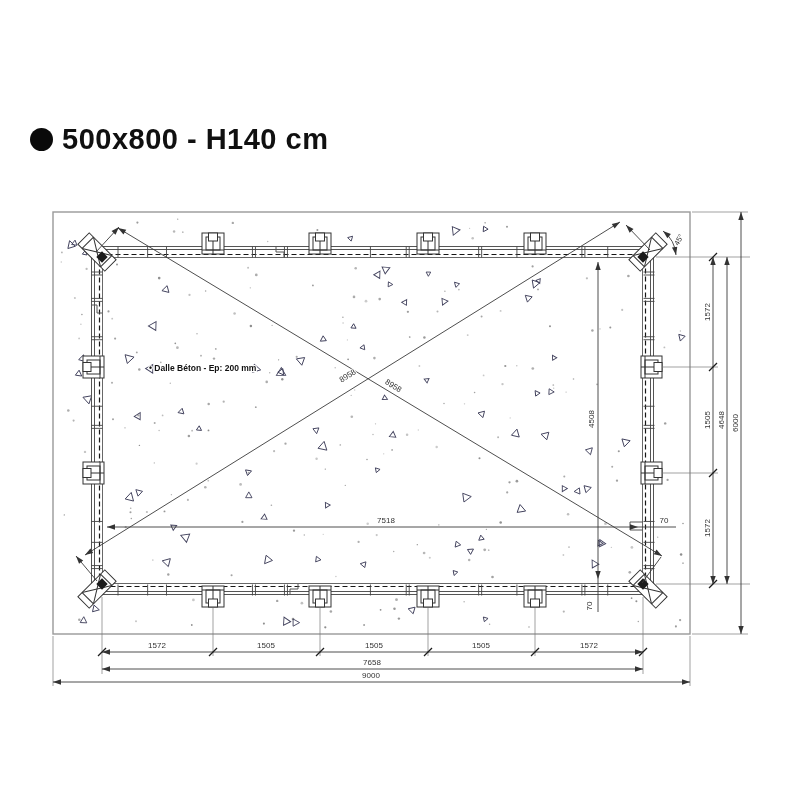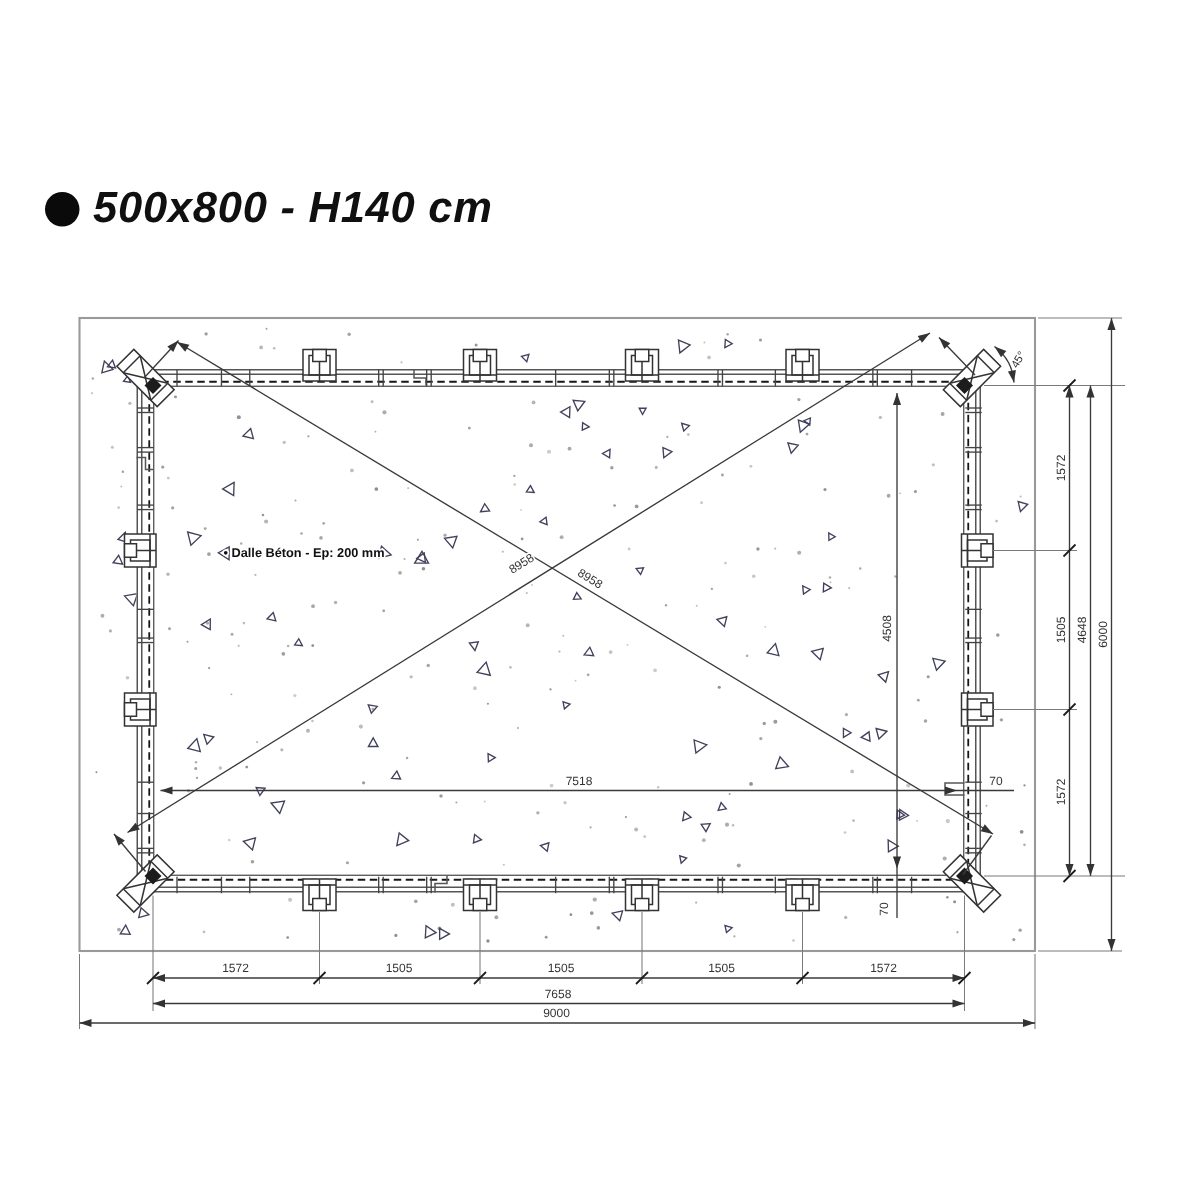--- a/index.html
+++ b/index.html
@@ -1,20 +1,20 @@
 <!DOCTYPE html>
 <html><head>
 <meta charset="utf-8">
 <style>
   html,body { margin:0; padding:0; background:#ffffff; }
   .page { position:relative; width:800px; height:800px; background:#fff; overflow:hidden;
           font-family:"Liberation Sans", sans-serif; }
   .title-row { position:absolute; left:30px; top:123px; display:flex; align-items:center; gap:9px; }
   .bullet { width:23px; height:23px; border-radius:50%; background:#0a0a0a; flex:0 0 auto; }
-  .title-text { font-style:italic; font-weight:bold; font-size:29px; color:#101010; letter-spacing:.5px; white-space:nowrap; }
+  .title-text { font-weight:bold; font-size:29px; color:#101010; letter-spacing:.5px; white-space:nowrap; }
   svg { position:absolute; left:0; top:0; }
   svg text { font-family:"Liberation Sans", sans-serif; }
   .dimtext { font-size:8px; fill:#333; paint-order:stroke; stroke:#fff; stroke-width:2.2px; stroke-linejoin:round; }
   .smalltext { font-size:7.5px; }
   .notetext { font-size:8.5px; font-weight:bold; fill:#111; paint-order:stroke; stroke:#fff; stroke-width:2.2px; }
   .dl { stroke:#3a3a3a; stroke-width:0.9; fill:none; }          
   .xl { stroke:#7a7a7a; stroke-width:0.7; fill:none; }          
   .fw { stroke:#555; stroke-width:1; fill:none; }               
   .tick { stroke:#1c1c1c; stroke-width:1.2; }
 </style>

